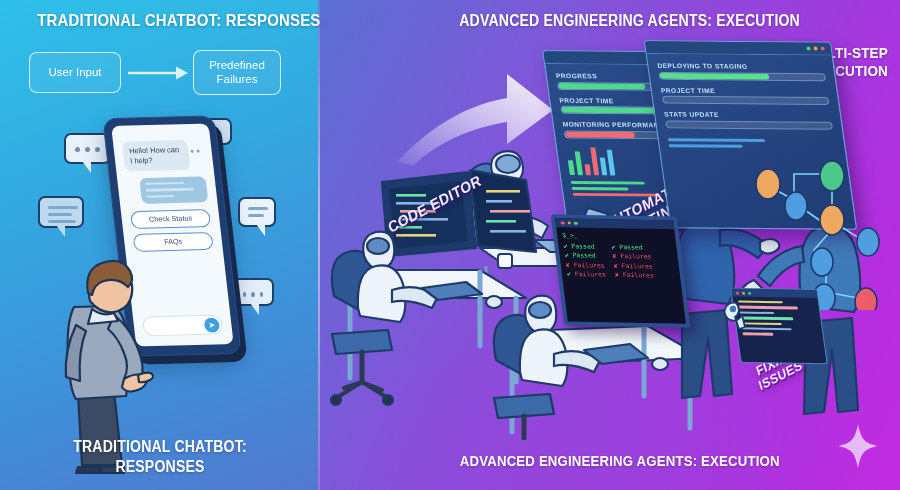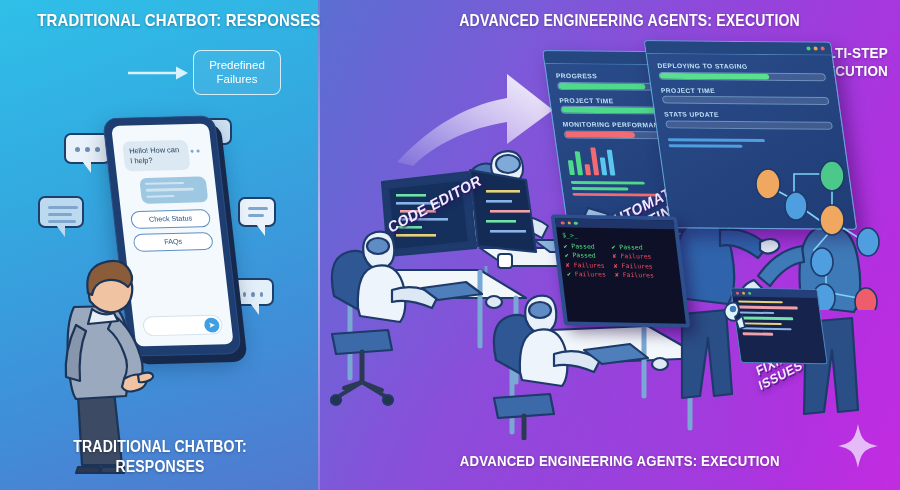--- a/index.html
+++ b/index.html
@@ -231,20 +231,21 @@
 
 <div id="stage">
 
   <div class="bg-left"></div>
   <div class="bg-right"></div>
   <div class="floor-glow"></div>
   <div class="divider"></div>
 
   <div class="hdr" id="title-left">TRADITIONAL CHATBOT: RESPONSES</div>
 
+  <div class="flowbox" id="box-user-input">User Input</div>
 
   <svg id="flow-arrow" viewBox="0 0 60 18">
     <line x1="0" y1="9" x2="48" y2="9" stroke="#d8f2ff" stroke-width="2.4"></line>
     <polygon points="48,2.5 60,9 48,15.5" fill="#d8f2ff"></polygon>
   </svg>
 
   <div class="flowbox" id="box-predefined">Predefined Failures</div>
 
   <div class="bubble" id="bubble-1">
     <div class="dots">

